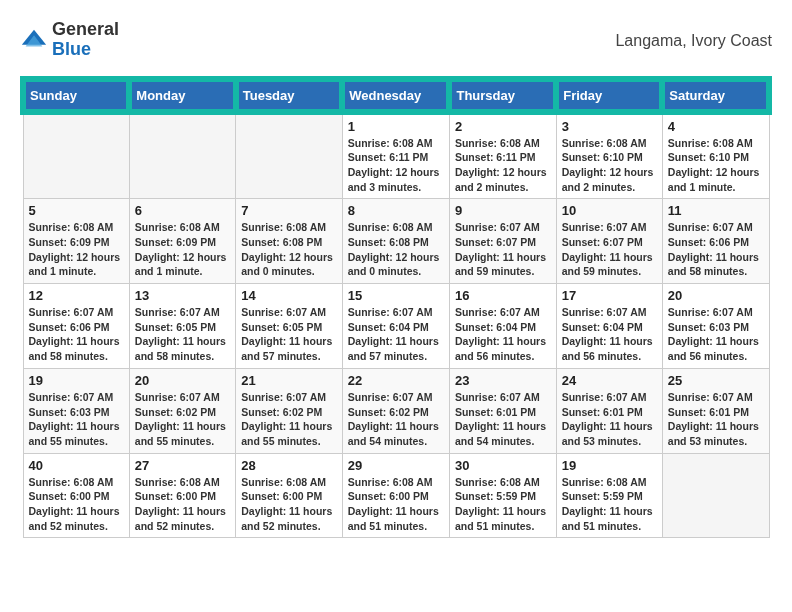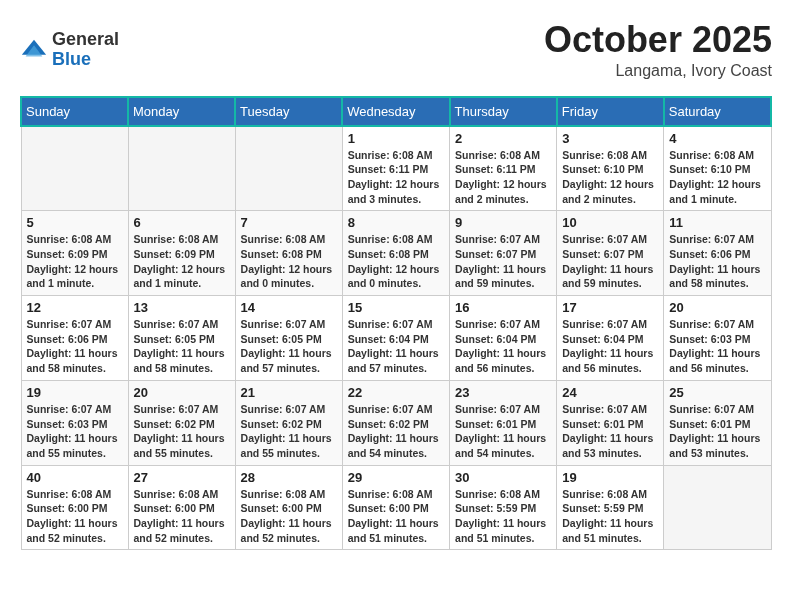--- a/index.html
+++ b/index.html
@@ -49,22 +49,22 @@
       border-collapse: collapse;
       border: 1px solid #ccc;
       font-size: 11px;
     }
     .calendar th {
       background: #2a6db5;
       color: #fff;
       padding: 6px 4px;
       text-align: left;
       font-size: 13px;
-      font-weight: normal;
-      border: 2px solid #14b8a6;
+      font-weight: bold;
+      border: 6px solid #14b8a6;
     }
     .calendar td {
       vertical-align: top;
       border: 1px solid #ccc;
       padding: 4px 5px;
       width: 108px;
       min-height: 80px;
       color: #333;
       background: #fff;
     }
@@ -96,21 +96,20 @@
     <svg class="logo-icon" viewBox="0 0 30 30">
       <polygon points="15,4 28,20 2,20" fill="#1a6fba"></polygon>
       <polygon points="15,10 24,22 6,22" fill="#4da6e0" opacity="0.7"></polygon>
     </svg>
     <div class="logo-text">
       <span class="logo-general">General</span><br>
       <span class="logo-blue">Blue</span>
     </div>
   </div>
   <div class="title-block">
-    <div class="month-title">October 2025</div>
     <div class="location-title">Langama, Ivory Coast</div>
   </div>
 </div>
 
 <table class="calendar">
   <thead>
     <tr id="weekday-row">
         <th>Sunday</th>
         <th>Monday</th>
         <th>Tuesday</th>

